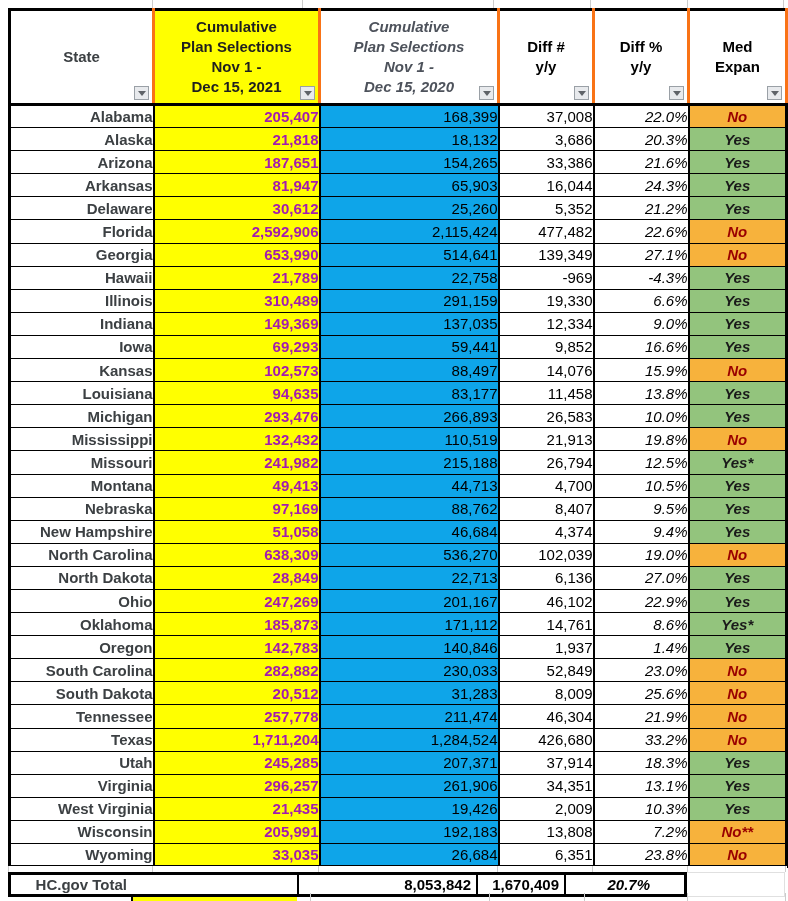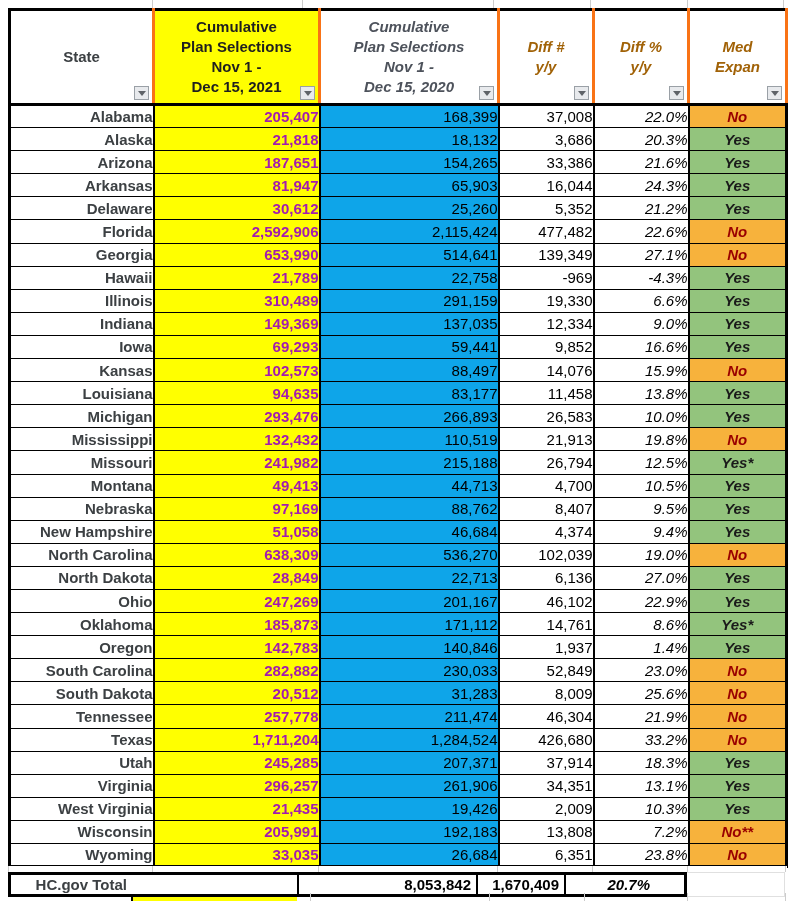--- a/index.html
+++ b/index.html
@@ -29,21 +29,21 @@
   }
   thead th {
     position:relative; height:95px; vertical-align:middle; text-align:center;
     font-size:15px; font-weight:bold; color:#1f1f1f;
     border-left:3px solid #000; border-right:3px solid #f97316; border-bottom:3px solid #000;
     background:#fff;
   }
   .hdr { white-space:pre-line; line-height:1.32; display:inline-block; }
   th.h-2021 { background:var(--highlight-column-bg); }
   th.h-2020 { font-style:italic; color:var(--header-2020-text); }
-  th.h-diffnum, th.h-diffpct, th.h-med { font-style:italic; color:#a16207; }
+  th.h-diffnum, th.h-diffpct, th.h-med { color:#000000; }
   th.h-state .hdr { color:var(--state-text); }
 
   .fbtn {
     position:absolute; right:3px; bottom:3px; width:15px; height:14px;
     background:#e8eaed; border:1px solid #9aa0a6;
     display:flex; align-items:center; justify-content:center; cursor:pointer;
   }
   .tri { width:0; height:0; border-left:4px solid transparent; border-right:4px solid transparent; border-top:5px solid #5f6368; }
 
   tbody td {

